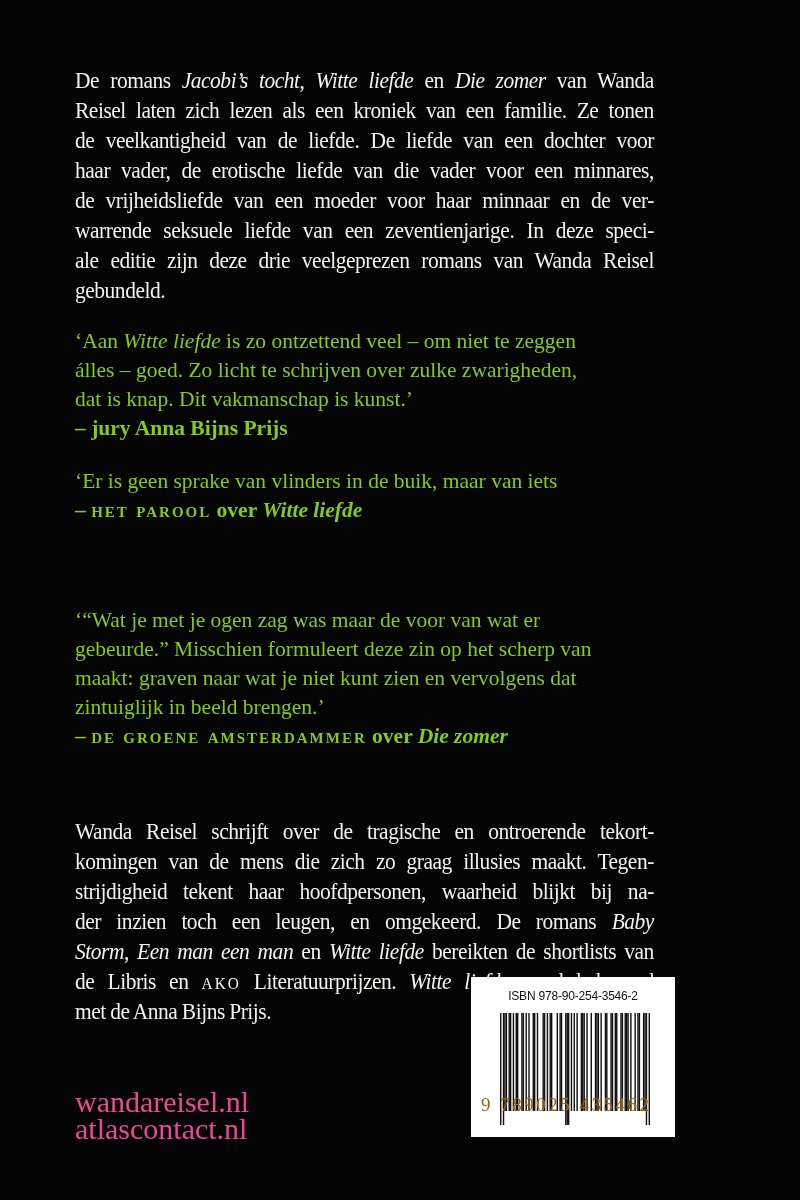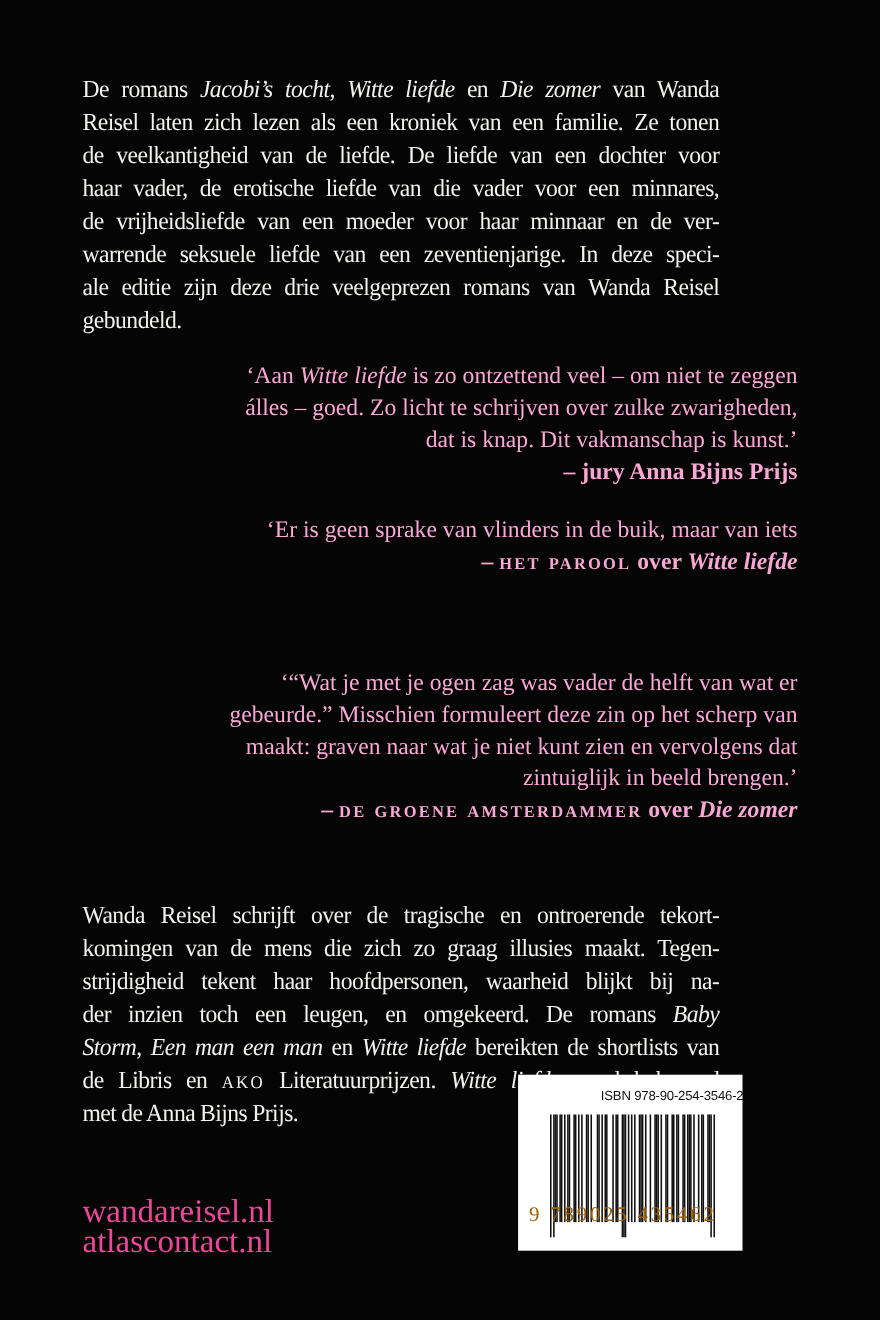--- a/index.html
+++ b/index.html
@@ -44,25 +44,25 @@
     .body-text .line.last {
       text-align-last: left;
     }
     .intro { top: 66px; }
     .closing { top: 817px; }
 
     .quote {
       position: absolute;
       left: 75px;
       width: 650px;
-      color: #f9a8d4;
+      color: #84cc16;
       font-family: "Liberation Serif", serif;
       font-size: 21.5px;
       line-height: 29px;
-      text-align: right;
+      text-align: left;
     }
     .quote .qline { display: block; white-space: nowrap; }
     .quote .attrib { display: block; white-space: nowrap; font-weight: bold; }
     .sc {
       font-variant: small-caps;
       letter-spacing: 2px;
       text-transform: lowercase;
     }
     .q1 { top: 327px; }
     .q2 { top: 467px; }
@@ -93,21 +93,20 @@
     }
     .isbn-label {
       position: absolute;
       left: 0; top: 12px;
       width: 204px;
       text-align: center;
       font-family: "Liberation Sans", sans-serif;
       font-size: 12px;
       color: #111;
       letter-spacing: -0.2px;
-      margin-left: 38px;
     }
     .bars {
       position: absolute;
       left: 29px;
       top: 36px;
       width: 150px;
       height: 112px;
     }
     .bar-digits {
       position: absolute;
@@ -141,21 +140,21 @@
       <span class="qline"><span>‘Aan </span><span style="font-style: italic;">Witte liefde</span><span> is zo ontzettend veel – om niet te zeggen</span></span>
       <span class="qline"><span>álles – goed. Zo licht te schrijven over zulke zwarigheden,</span></span>
       <span class="qline"><span>dat is knap. Dit vakmanschap is kunst.’</span></span>
       <span class="attrib"><span>– jury Anna Bijns Prijs</span></span>
     </div>
   <div class="quote q2">
       <span class="qline"><span>‘Er is geen sprake van vlinders in de buik, maar van iets</span></span>
       <span class="attrib"><span>– </span><span class="sc">Het Parool</span><span> over </span><span style="font-style: italic;">Witte liefde</span></span>
     </div>
   <div class="quote q3">
-      <span class="qline"><span>‘“Wat je met je ogen zag was vader de helft van wat er</span></span>
+      <span class="qline"><span>‘“Wat je met je ogen zag was maar de voor van wat er</span></span>
       <span class="qline"><span>gebeurde.” Misschien formuleert deze zin op het scherp van</span></span>
       <span class="qline"><span>maakt: graven naar wat je niet kunt zien en vervolgens dat</span></span>
       <span class="qline"><span>zintuiglijk in beeld brengen.’</span></span>
       <span class="attrib"><span>– </span><span class="sc">De Groene Amsterdammer</span><span> over </span><span style="font-style: italic;">Die zomer</span></span>
     </div>
 
   <div class="body-text closing">
       <span class="line"><span>Wanda Reisel schrijft over de tragische en ontroerende tekort-</span></span>
       <span class="line"><span>komingen van de mens die zich zo graag illusies maakt. Tegen-</span></span>
       <span class="line"><span>strijdigheid tekent haar hoofdpersonen, waarheid blijkt bij na-</span></span>

